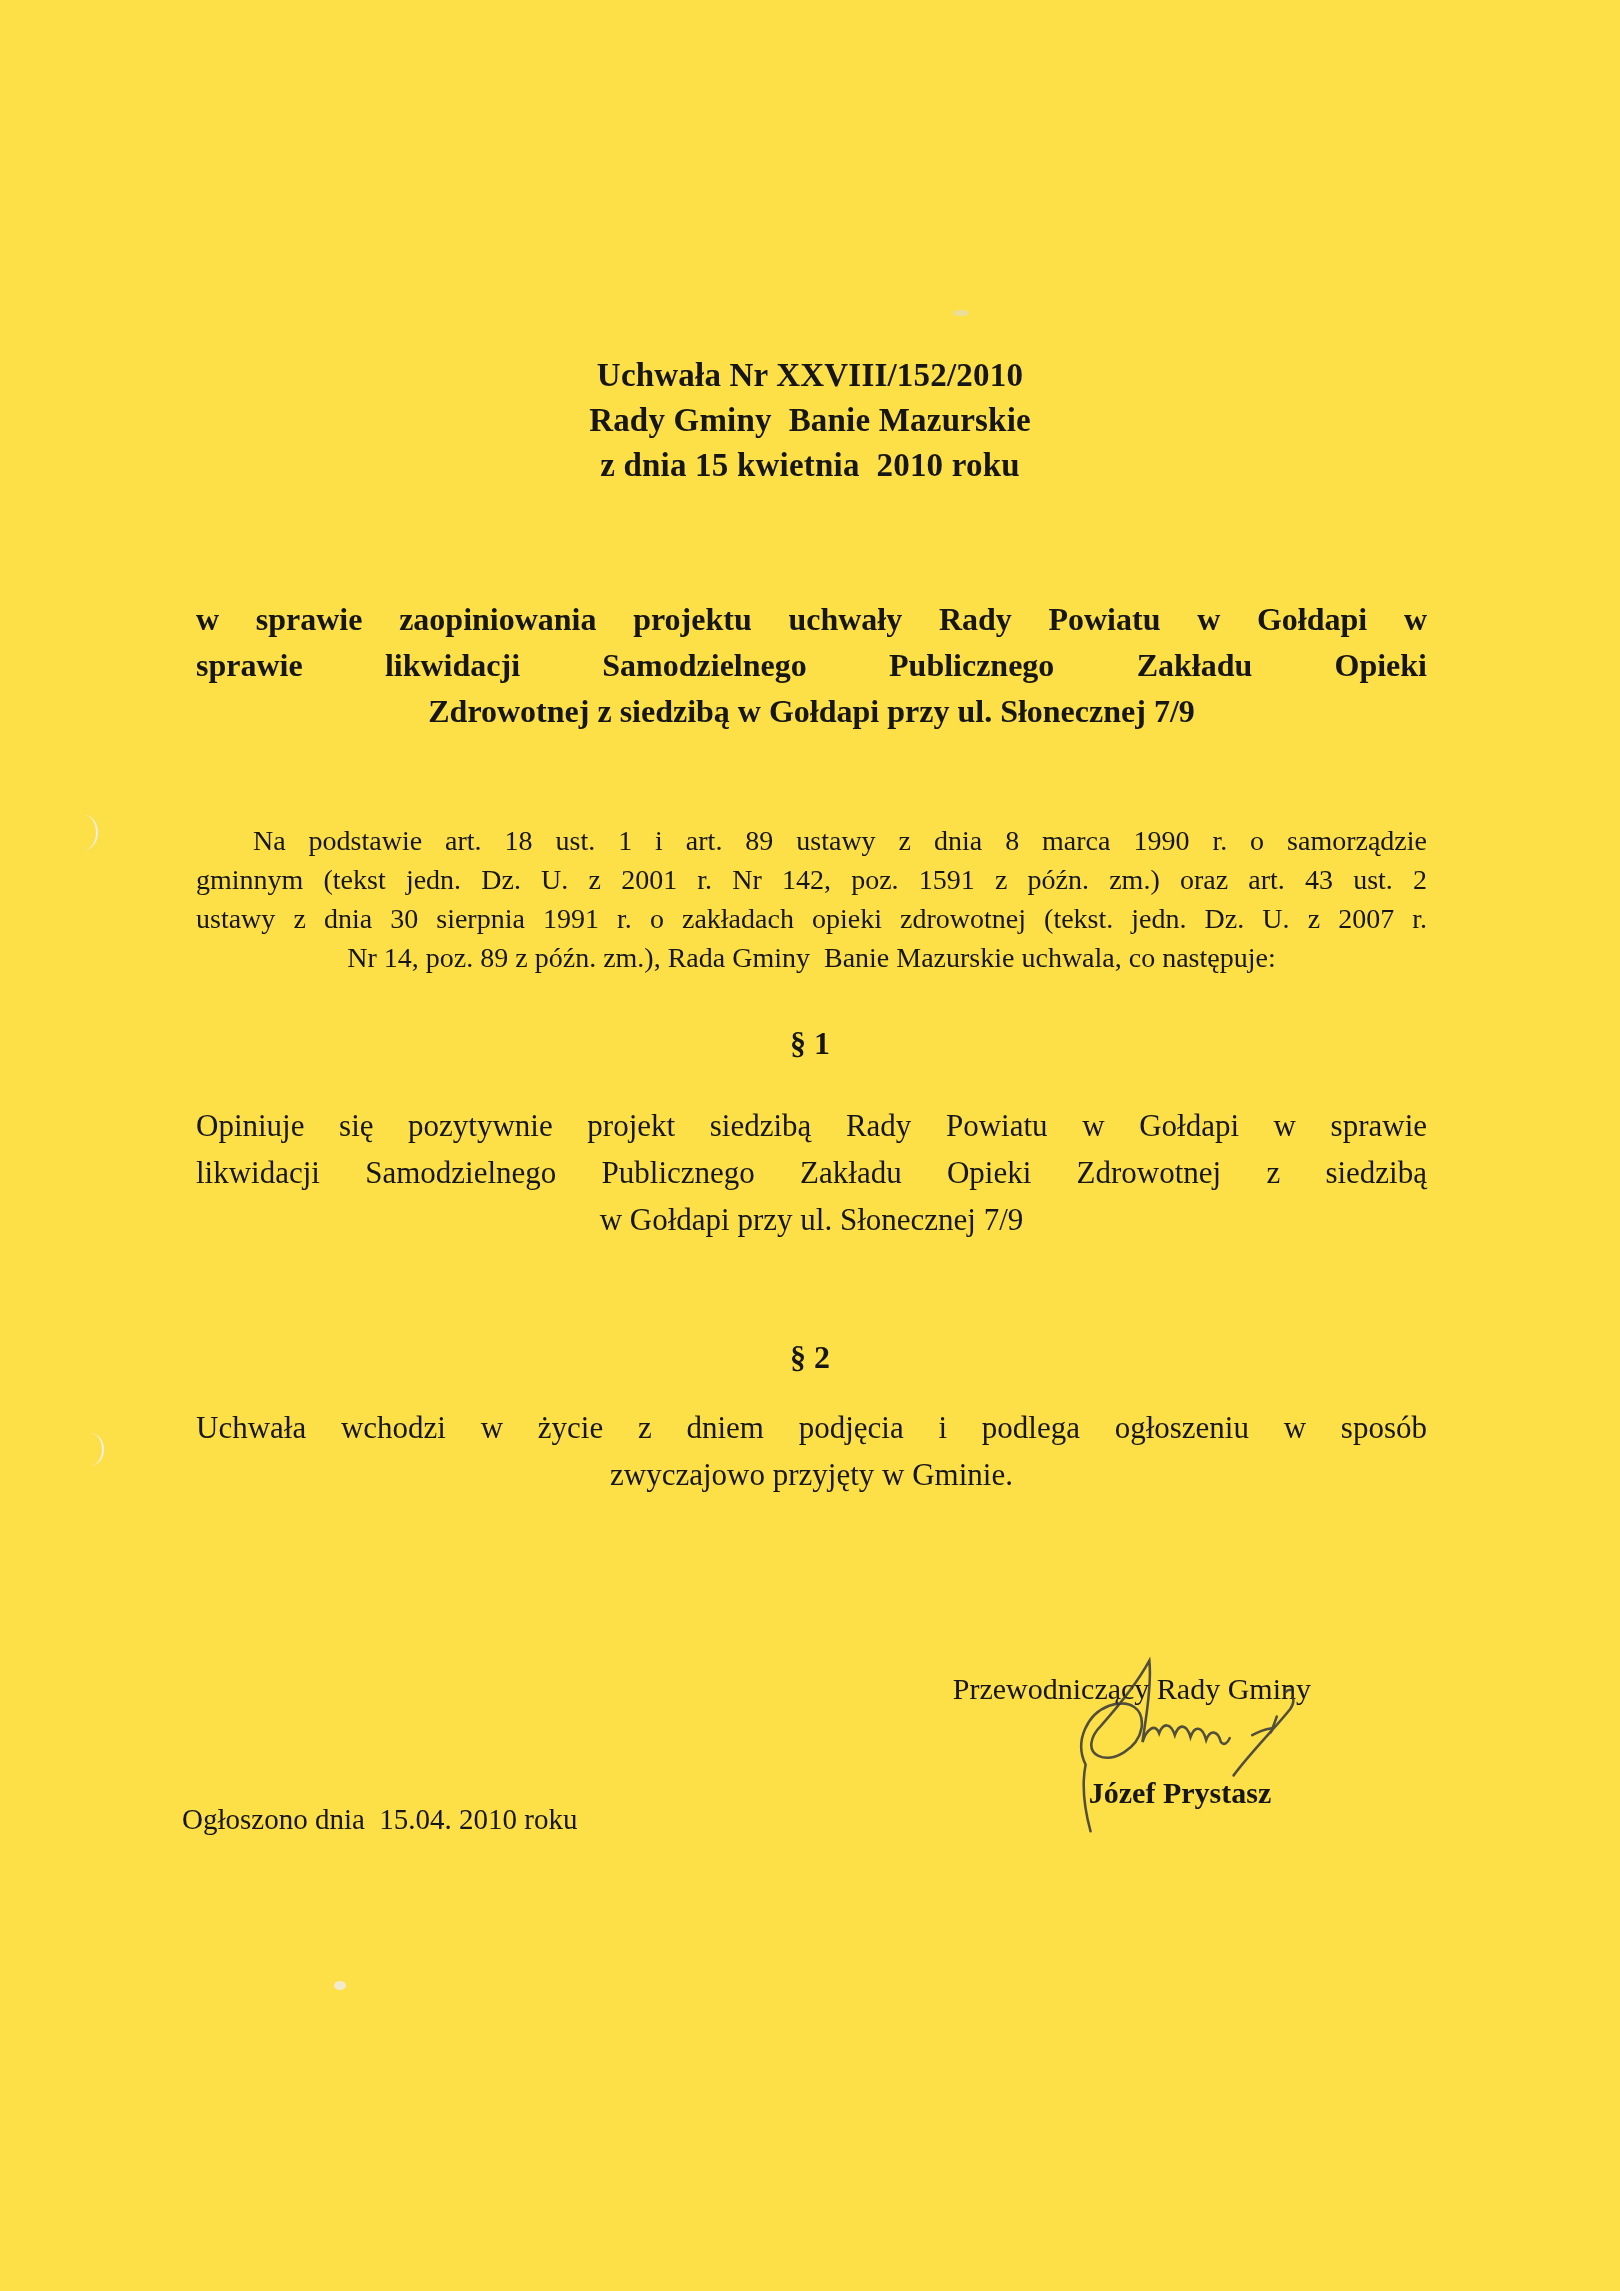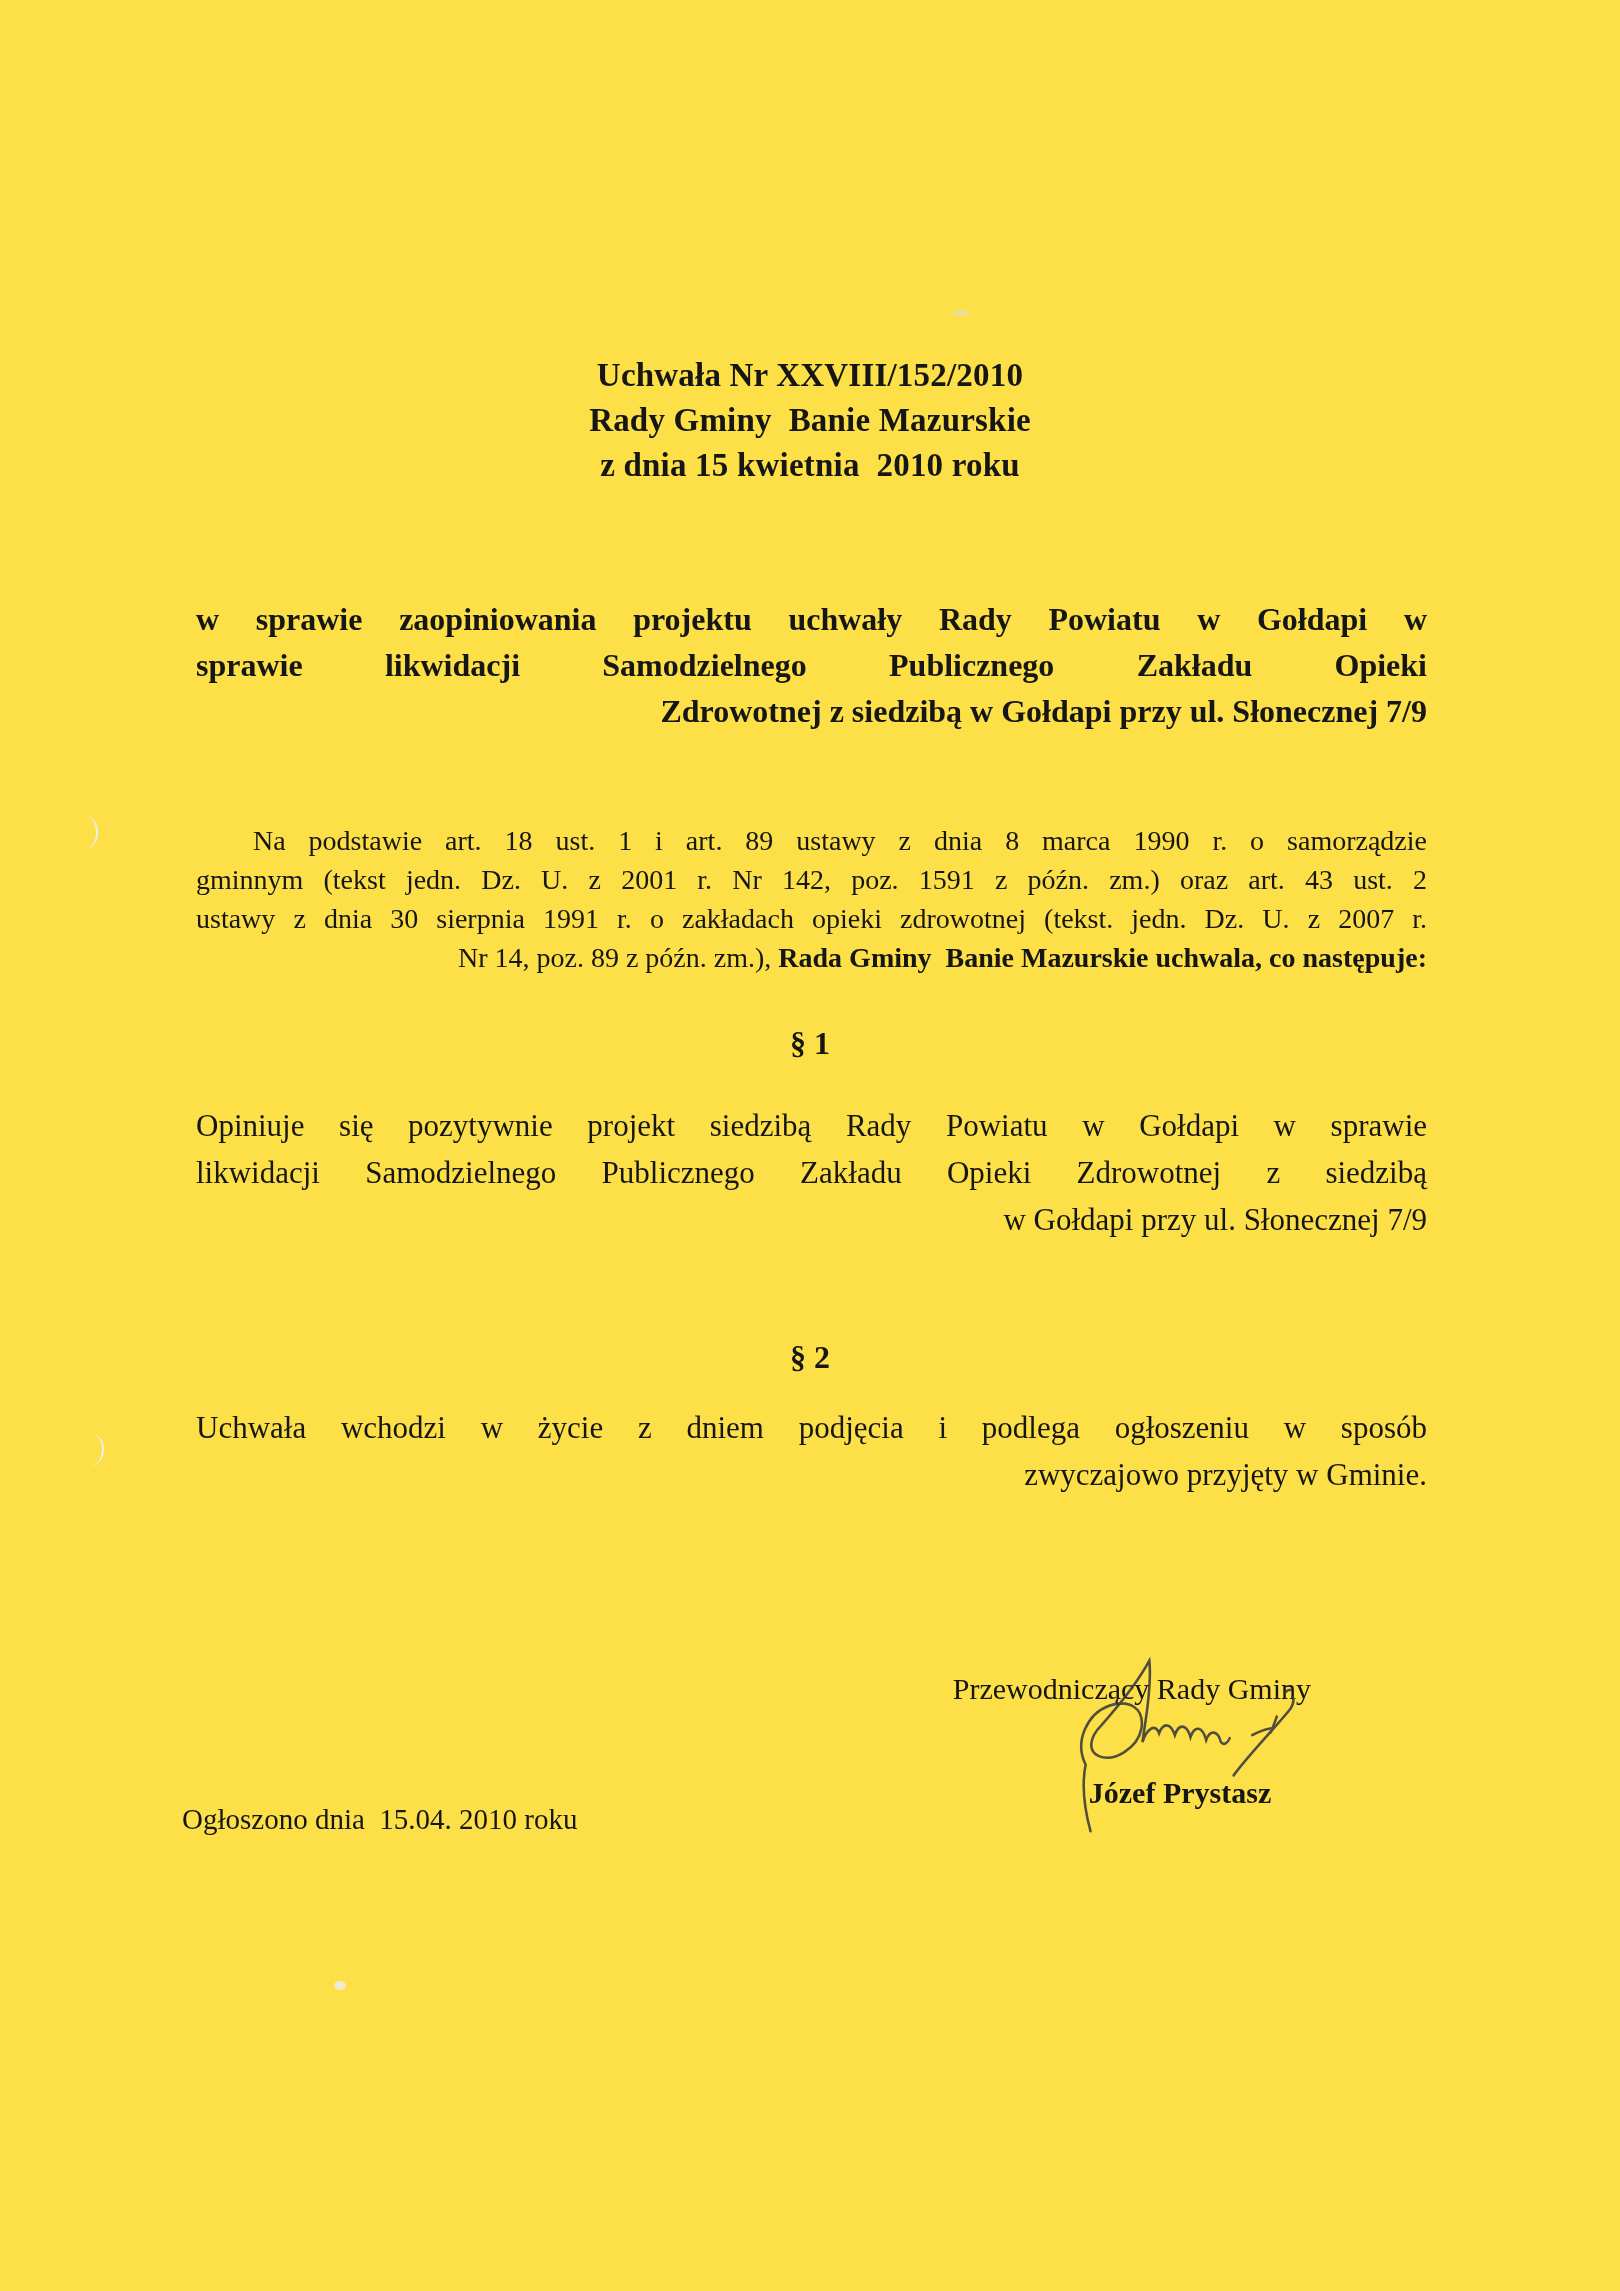--- a/index.html
+++ b/index.html
@@ -54,21 +54,21 @@
   }
   .s1-para { top: 1102px; }
   .s2-para { top: 1404px; }
 
   .ln { display: block; }
   .just {
     text-align: justify;
     text-align-last: justify;
   }
   .left {
-    text-align: right;
+    text-align: center;
     white-space: pre-wrap;
   }
 
   .section-head {
     left: 0; width: 1620px;
     text-align: center;
     font-weight: bold;
     font-size: 32px;
     line-height: 39px;
   }
@@ -114,21 +114,21 @@
     border-radius: 0 100% 100% 0 / 0 50% 50% 0;
   }
   .smudge-1 {
     left: 953px; top: 310px; width: 15.7px; height: 5.9px;
     background: #dcdcdc; border-radius: 50%; opacity: .55;
   }
   .smudge-2 {
     left: 334px; top: 1981px; width: 11.8px; height: 8.8px;
     background: #ededed; border-radius: 50%; opacity: .8;
   }
-  .bold { font-weight: bold; }
+  .bold { font-weight: normal; }
 </style>
 </head>
 <body>
 
 <div class="page">
 
   <div class="abs artifact arc-1"></div>
   <div class="abs artifact arc-2"></div>
   <div class="abs artifact smudge-1"></div>
   <div class="abs artifact smudge-2"></div>

